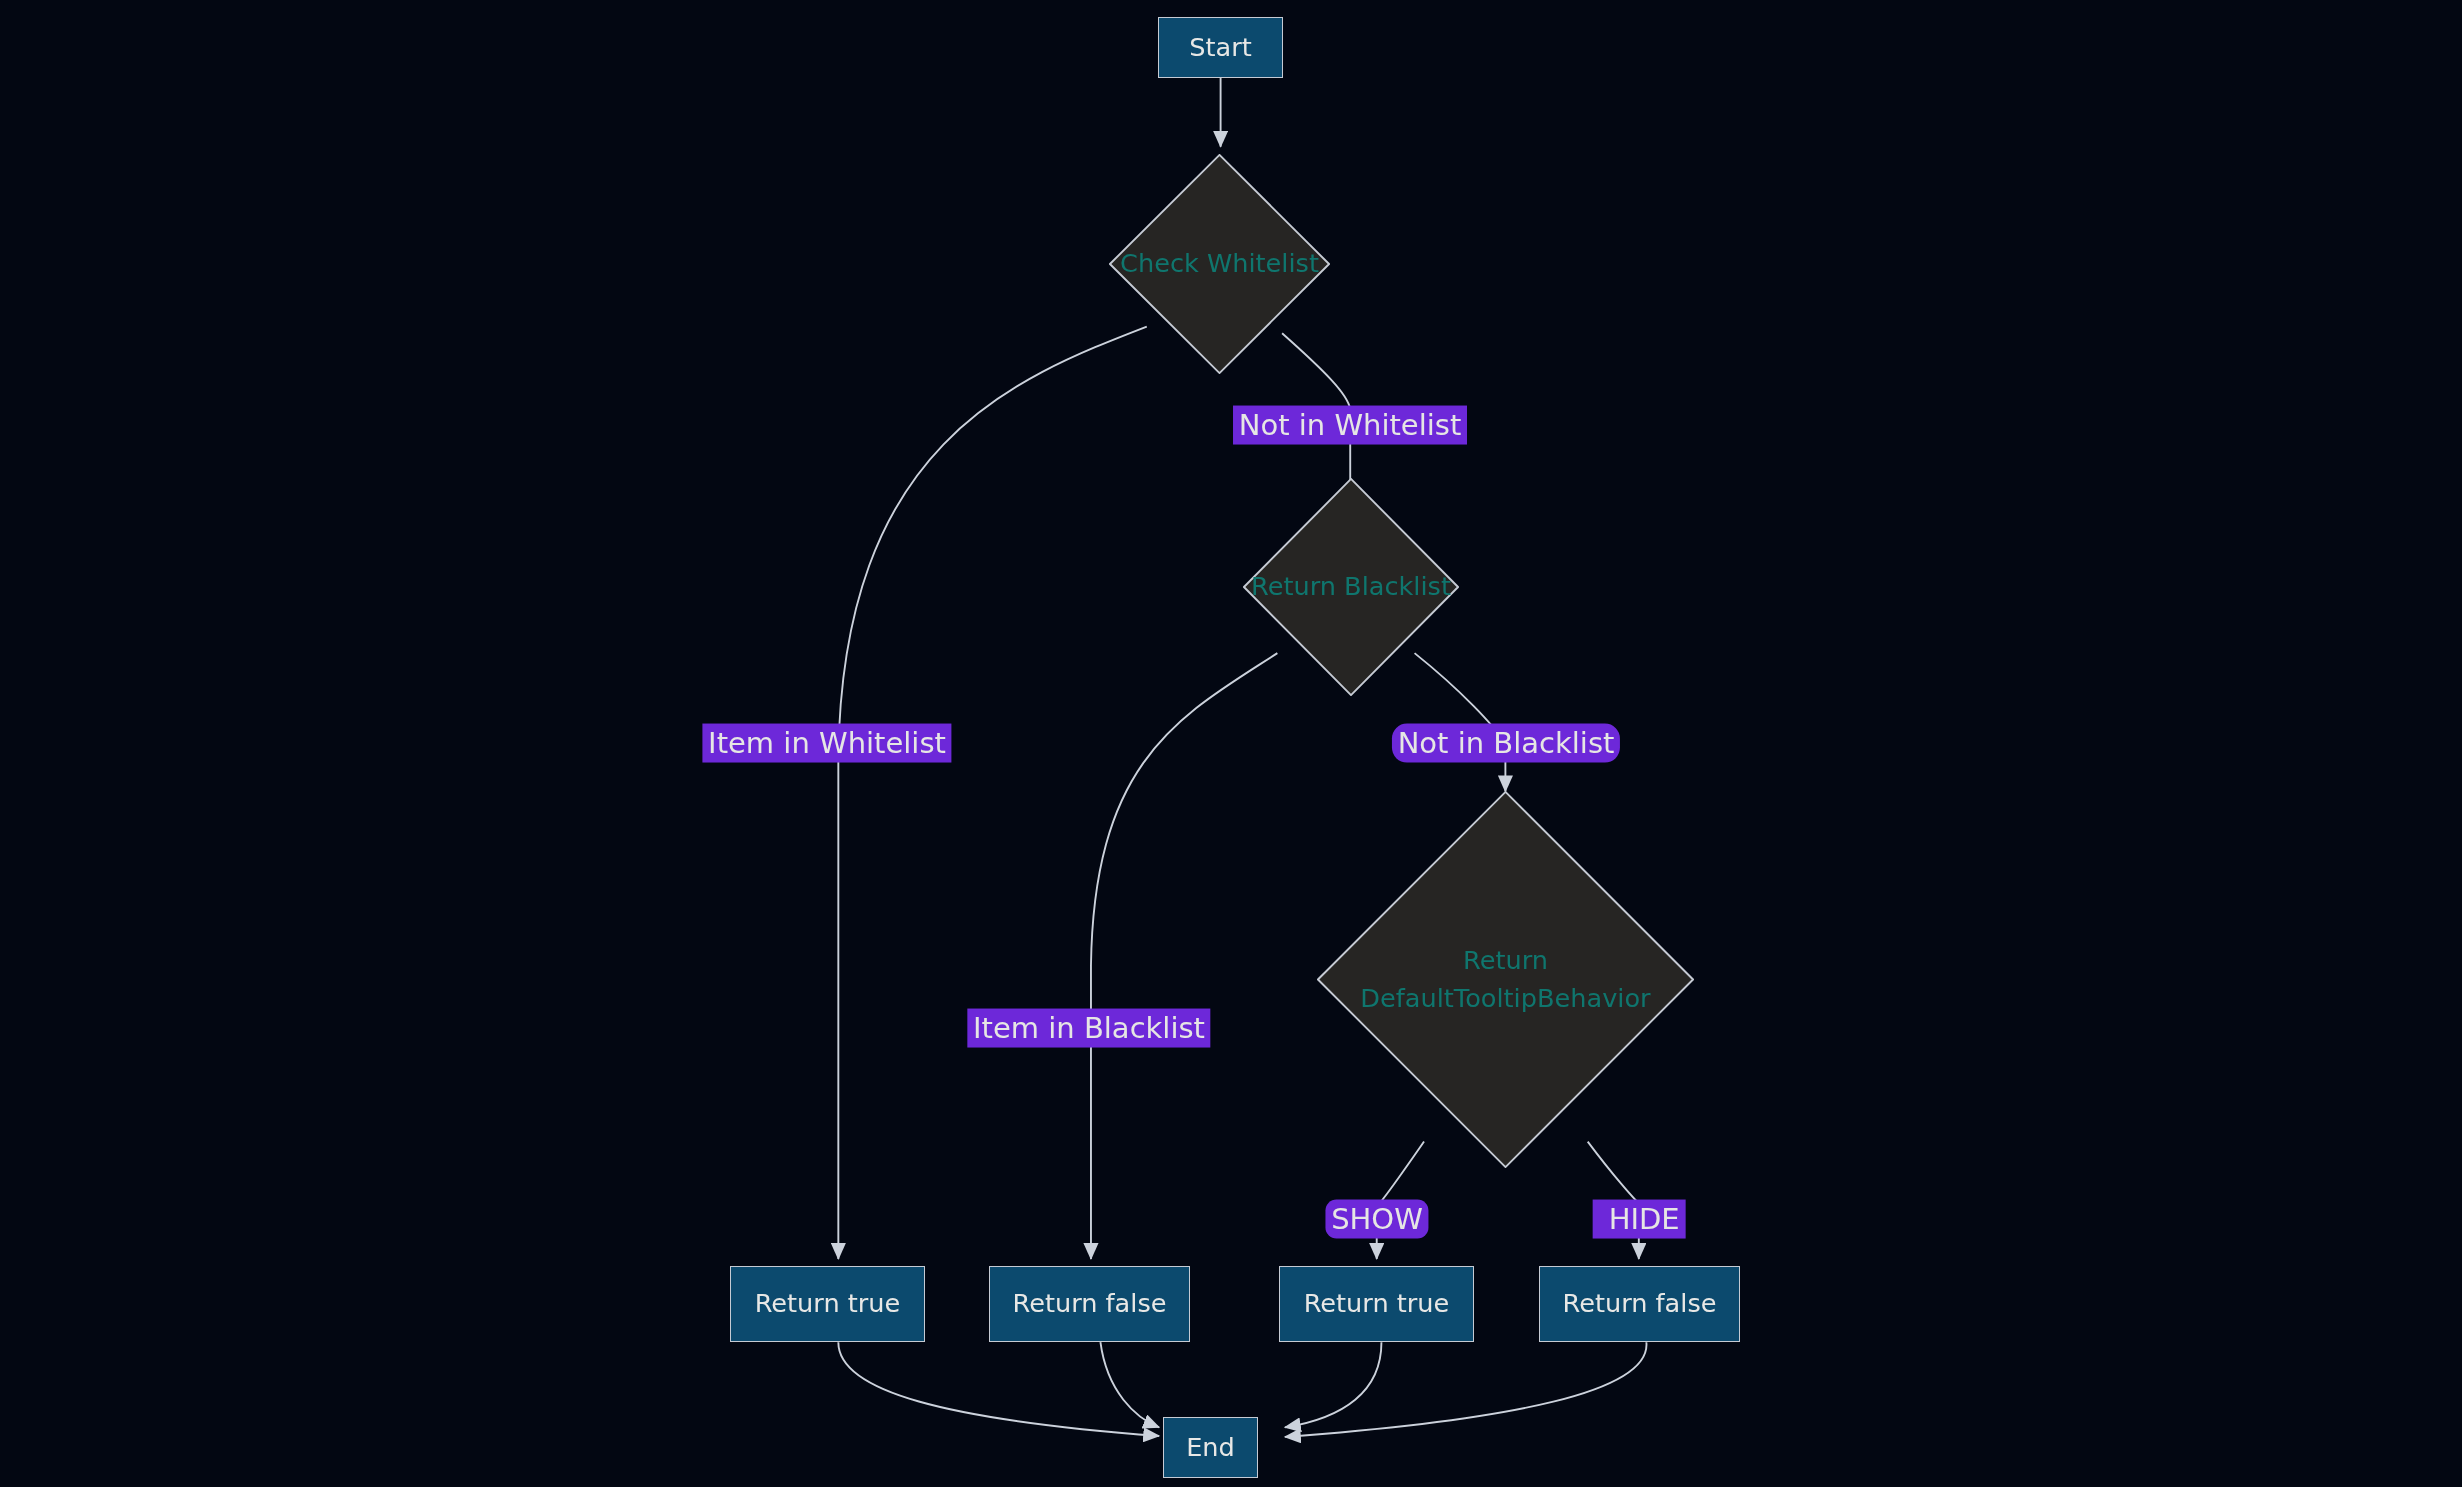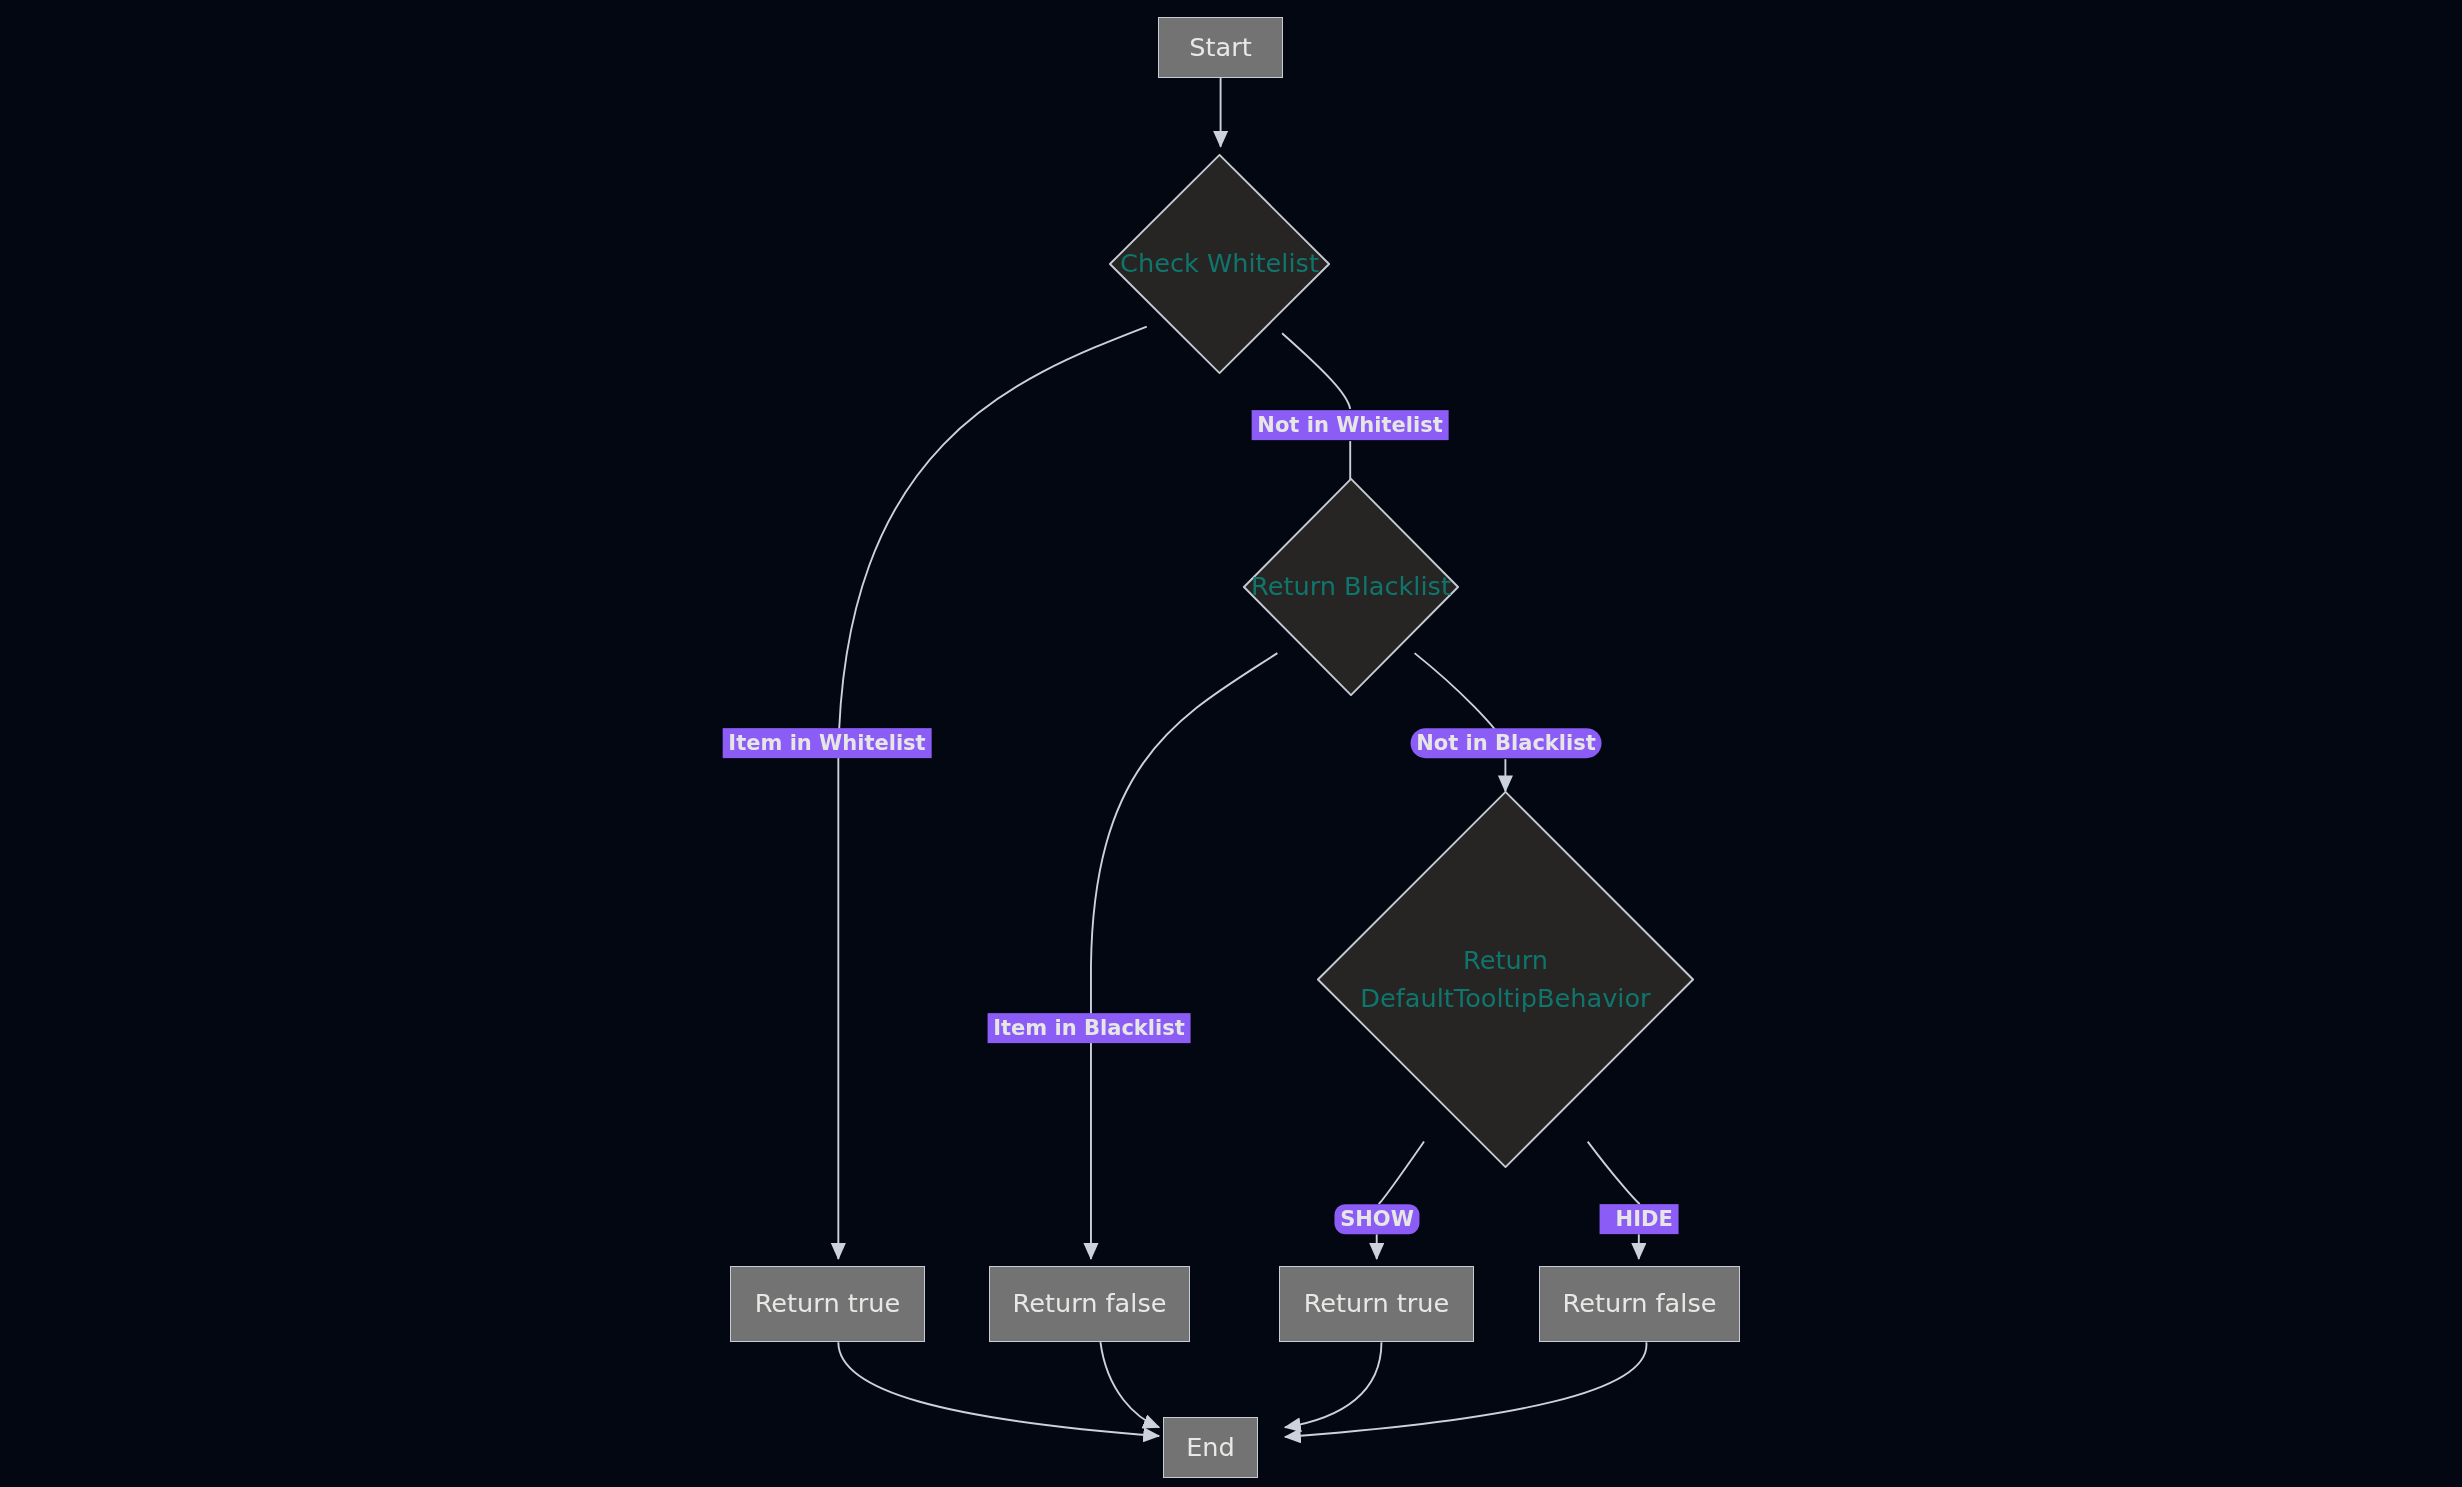--- a/index.html
+++ b/index.html
@@ -31,21 +31,21 @@
     box-sizing: border-box;
     display: flex;
     align-items: center;
     justify-content: center;
     text-align: center;
     color: #e8e8e6;
     line-height: 1.32;
     white-space: pre-line;
   }
   .node-rect {
-    background: #737373;
+    background: #0c4a6e;
     border: 1.9px solid #c6cbd4;
     font-size: 25.6px;
   }
   .diamond-wrap {
     position: absolute;
   }
   .diamond-shape {
     position: absolute;
     left: 0;
     top: 0;
@@ -63,29 +63,28 @@
     justify-content: center;
     text-align: center;
     color: #0f766e;
     font-size: 25.6px;
     line-height: 1.45;
     white-space: pre-line;
     pointer-events: none;
   }
   .edge-label {
     position: absolute;
-    background: #8b5cf6;
+    background: #6d28d9;
     color: #e6e6e4;
-    font-size: 21px;
+    font-size: 29px;
     padding: 2.8px 5.7px;
     box-sizing: border-box;
     white-space: nowrap;
     transform: translate(-50%, -50%);
     line-height: 1.15;
-    font-weight: bold;
   }
 </style>
 </head>
 <body>
 
 <div id="flowchart-root">
   <svg id="edge-layer" viewBox="0 0 2602 1572" preserveAspectRatio="none">
     <defs>
       <marker id="arrowhead" markerWidth="10" markerHeight="8" refX="8.4" refY="4" orient="auto" markerUnits="strokeWidth">
         <path d="M 0,0 L 9,4 L 0,8 z" fill="#ccd2dc"></path>

